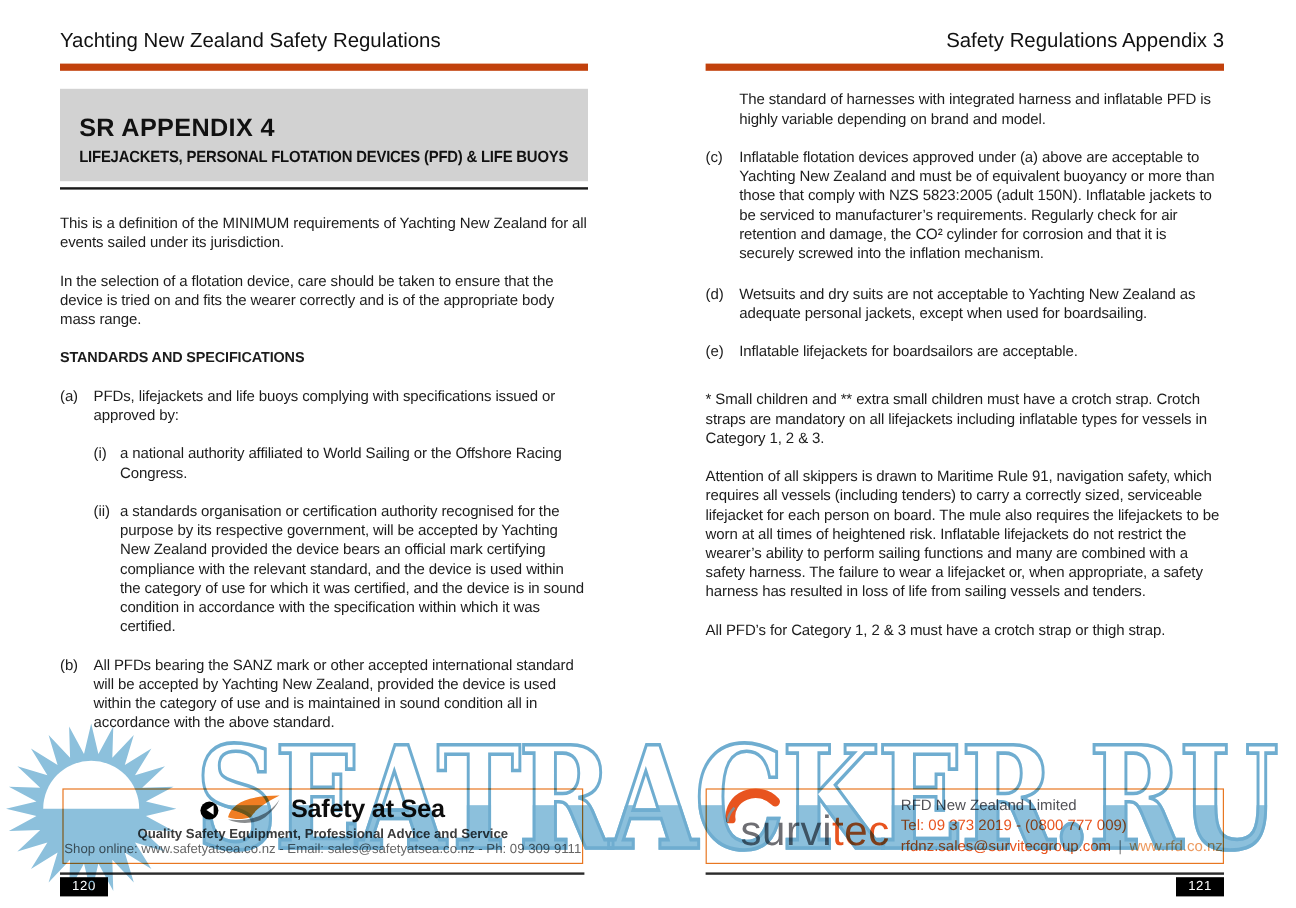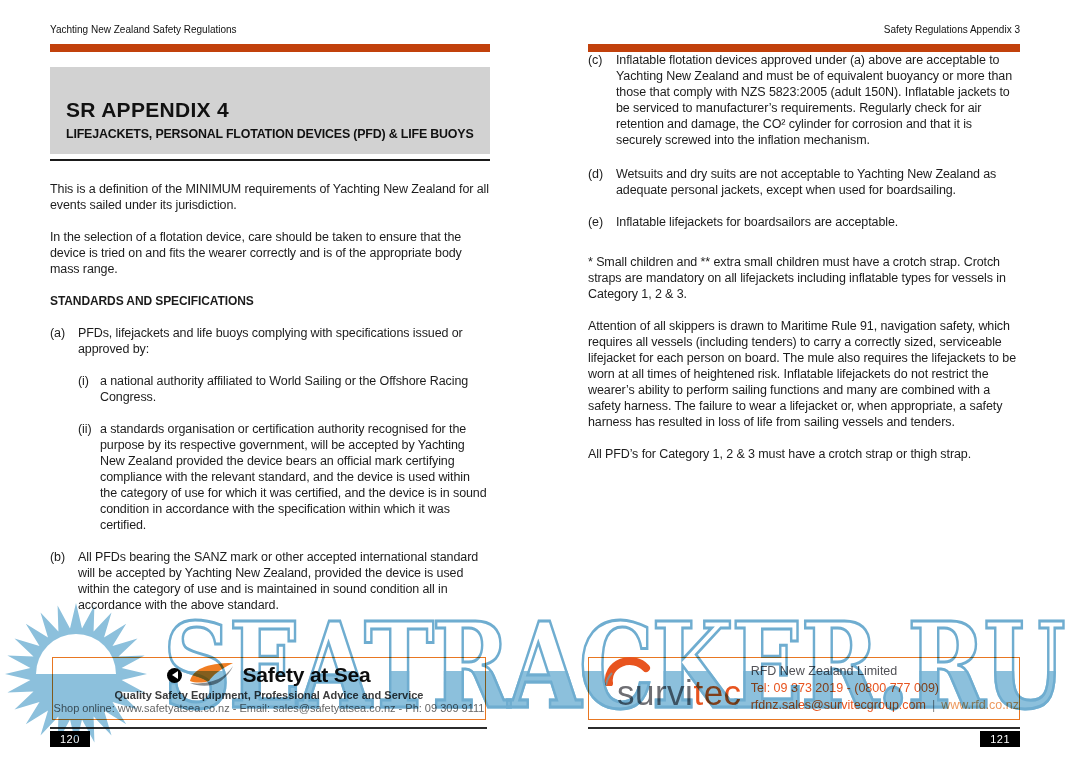--- a/index.html
+++ b/index.html
@@ -7,27 +7,27 @@
     width:1080px;height:757px;position:relative;overflow:hidden;
     background:#ffffff;color:#1c1c1c;
     font-family:"Liberation Sans", sans-serif;
     -webkit-font-smoothing:antialiased;
   }
   .col{position:absolute;top:24px;}
   .col-left{left:50px;width:440px;}
   .col-right{left:588px;width:432px;}
 
   .running-head{
-    font-size:10px;color:#111;padding-bottom:9px;
-    border-bottom:8px solid #c2410c;letter-spacing:0;
+    font-size:17px;color:#111;padding-bottom:9px;
+    border-bottom:6px solid #c2410c;letter-spacing:0;
   }
   .running-head.right{text-align:right;}
 
   .title-box{
-    margin-top:15px;background:#d2d2d2;padding:31px 16px 13px 16px;
+    margin-top:15px;background:#d2d2d2;padding:21px 16px 13px 16px;
   }
   .title-box h1{
     margin:0 0 4px 0;font-size:21px;font-weight:bold;color:#111;letter-spacing:0.3px;
   }
   .title-box h2{
     margin:0;font-size:13.5px;font-weight:bold;color:#111;white-space:nowrap;
     transform:scaleX(0.92);transform-origin:left center;letter-spacing:-0.2px;
   }
   .title-rule{height:2px;background:#1a1a1a;margin-top:5px;}
 
@@ -122,20 +122,21 @@
       <span class="lbl">(b)</span>
       <span class="txt">All PFDs bearing the SANZ mark or other accepted international standard will be accepted by Yachting New Zealand, provided the device is used within the category of use and is maintained in sound condition all in accordance with the above standard.</span>
     </div>
   </div>
 </div>
 
 <div class="col col-right">
   <div class="running-head right">Safety Regulations Appendix 3</div>
 
   <div class="bodytext">
+    <p class="para intro">The standard of harnesses with integrated harness and inflatable PFD is highly variable depending on brand and model.</p>
 
     <div class="item">
       <span class="lbl">(c)</span>
       <span class="txt">Inflatable flotation devices approved under (a) above are acceptable to Yachting New Zealand and must be of equivalent buoyancy or more than those that comply with NZS 5823:2005 (adult 150N). Inflatable jackets to be serviced to manufacturer’s requirements. Regularly check for air retention and damage, the CO² cylinder for corrosion and that it is securely screwed into the inflation mechanism.</span>
     </div>
     <div class="item" style="margin-top:18px">
       <span class="lbl">(d)</span>
       <span class="txt">Wetsuits and dry suits are not acceptable to Yachting New Zealand as adequate personal jackets, except when used for boardsailing.</span>
     </div>
     <div class="item" style="margin-top:16px">

